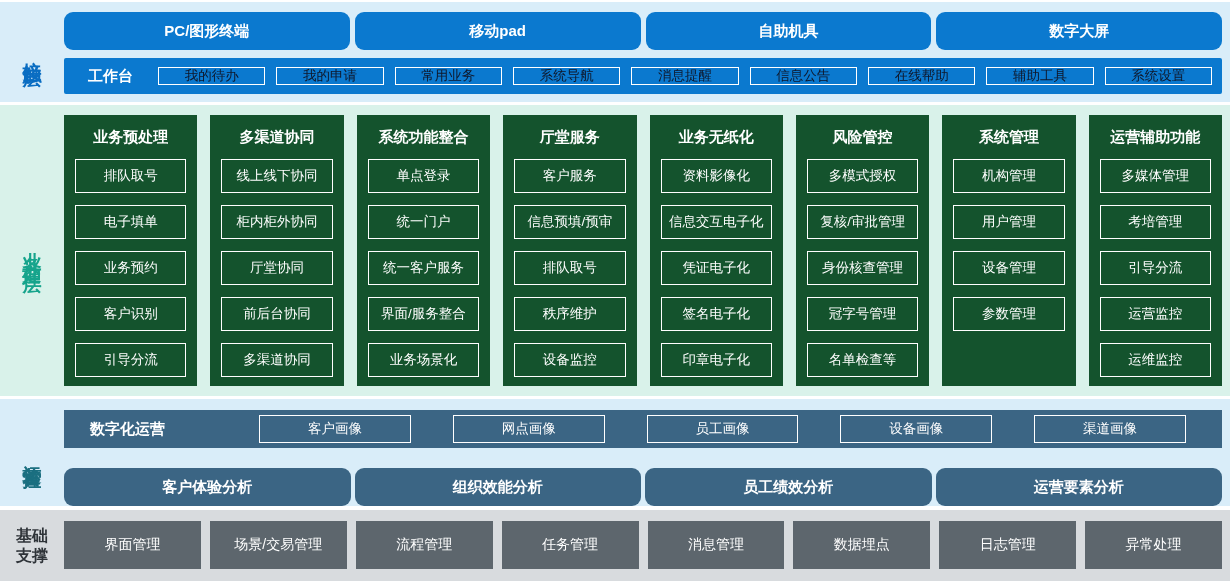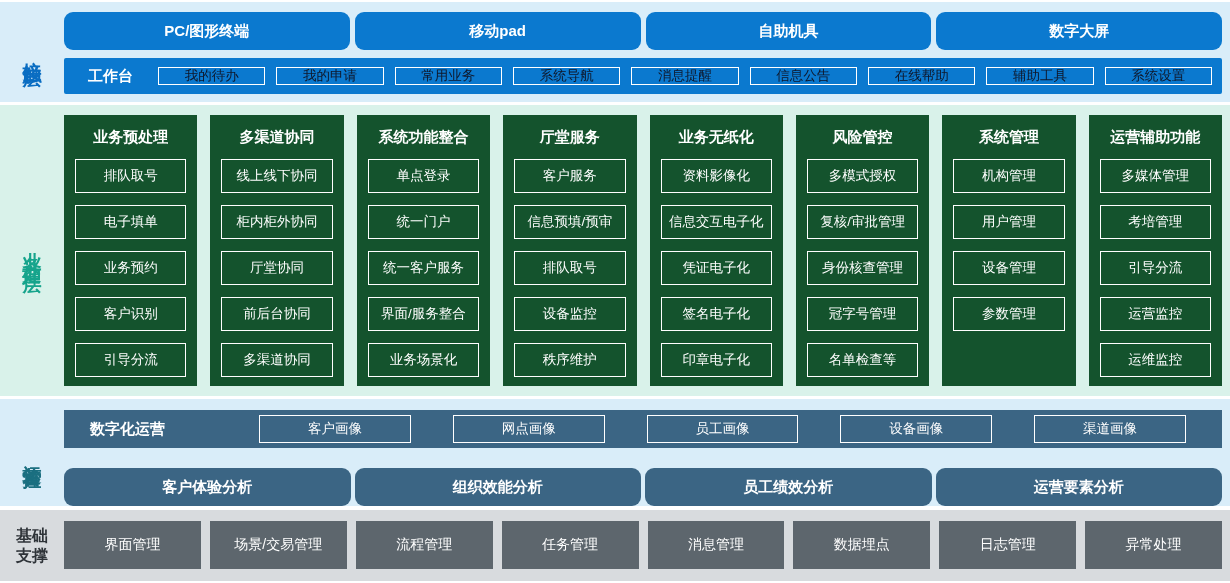--- a/index.html
+++ b/index.html
@@ -159,23 +159,23 @@
         <div class="col">
           <div class="col-title">厅堂服务</div>
           <div class="col-items">
 
               <div class="col-item">客户服务</div>
 
               <div class="col-item">信息预填/预审</div>
 
               <div class="col-item">排队取号</div>
 
+              <div class="col-item">秩序维护</div>
+
               <div class="col-item">设备监控</div>
-
-              <div class="col-item">秩序维护</div>
             </div>
         </div>
 
         <div class="col">
           <div class="col-title">业务无纸化</div>
           <div class="col-items">
 
               <div class="col-item">资料影像化</div>
 
               <div class="col-item">信息交互电子化</div>

